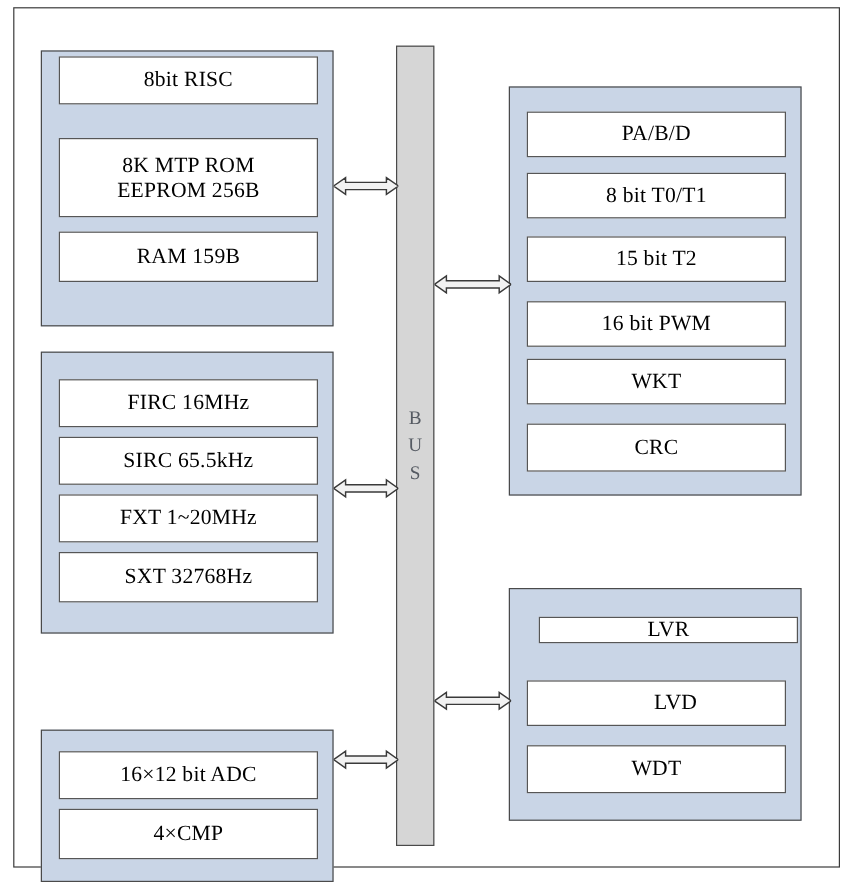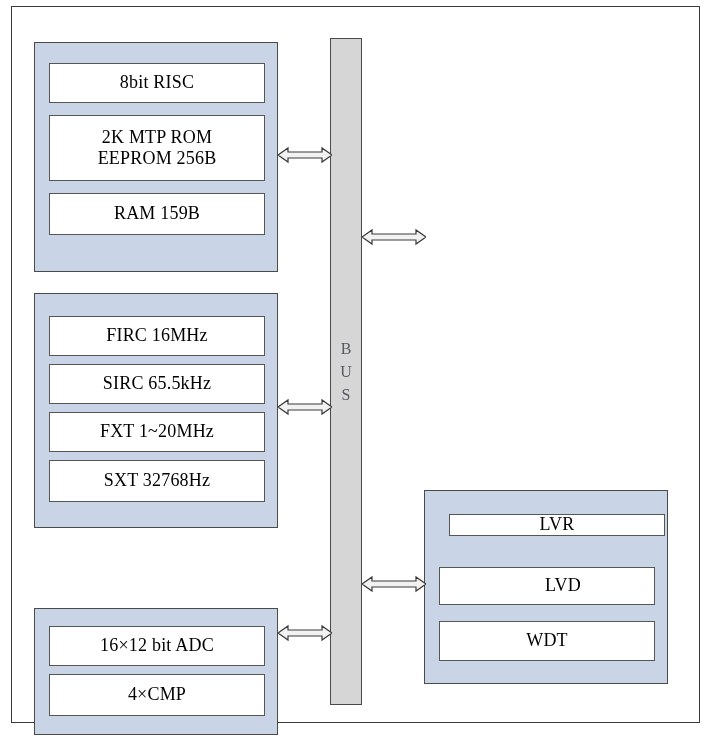--- a/index.html
+++ b/index.html
@@ -87,22 +87,22 @@
   .arrow svg { display: block; }
 </style>
 </head>
 <body>
 
 <div id="canvas">
 
   <div class="outer-frame"></div>
 
   <div class="group" style="left:34px; top:42px; width:244px; height:230px;">
-    <div class="cell" style="left:14px; top:20px; width:216px; height:40px;">8bit RISC</div>
-    <div class="cell" style="left:14px; top:72px; width:216px; height:66px;">2K MTP ROM
+    <div class="cell" style="left:14px; top:4px; width:216px; height:40px;">8bit RISC</div>
+    <div class="cell" style="left:14px; top:72px; width:216px; height:66px;">8K MTP ROM
 EEPROM 256B</div>
     <div class="cell" style="left:14px; top:150px; width:216px; height:42px;">RAM 159B</div>
   </div>
 
   <div class="group" style="left:34px; top:293px; width:244px; height:235px;">
     <div class="cell" style="left:14px; top:22px; width:216px; height:40px;">FIRC 16MHz</div>
     <div class="cell" style="left:14px; top:70px; width:216px; height:40px;">SIRC 65.5kHz</div>
     <div class="cell" style="left:14px; top:118px; width:216px; height:40px;">FXT 1~20MHz</div>
     <div class="cell" style="left:14px; top:166px; width:216px; height:42px;">SXT 32768Hz</div>
   </div>
@@ -111,20 +111,28 @@
     <div class="cell" style="left:14px; top:17px; width:216px; height:40px;">16×12 bit ADC</div>
     <div class="cell" style="left:14px; top:65px; width:216px; height:42px;">4×CMP</div>
   </div>
 
   <div class="bus">
     <span class="bus-letter">B</span>
     <span class="bus-letter">U</span>
     <span class="bus-letter">S</span>
   </div>
 
+  <div class="group" style="left:424px; top:72px; width:244px; height:341px;">
+    <div class="cell" style="left:14px; top:20px; width:216px; height:38px;">PA/B/D</div>
+    <div class="cell" style="left:14px; top:71px; width:216px; height:38px;">8 bit T0/T1</div>
+    <div class="cell" style="left:14px; top:124px; width:216px; height:38px;">15 bit T2</div>
+    <div class="cell" style="left:14px; top:178px; width:216px; height:38px;">16 bit PWM</div>
+    <div class="cell" style="left:14px; top:226px; width:216px; height:38px;">WKT</div>
+    <div class="cell" style="left:14px; top:280px; width:216px; height:40px;">CRC</div>
+  </div>
 
   <div class="group" style="left:424px; top:490px; width:244px; height:194px;">
     <div class="cell" style="left:24px; top:23px; width:216px; height:22px;">LVR</div>
     <div class="cell" style="left:14px; top:76px; width:216px; height:38px;padding-left:32px;">LVD</div>
     <div class="cell" style="left:14px; top:130px; width:216px; height:40px;">WDT</div>
   </div>
 
   <div class="arrow" style="left:278px; top:144px; width:54px;">
     <svg width="54" height="22" viewBox="0 0 54 22">
       <polygon points="0,11 10,4 10,8 44,8 44,4 54,11 44,18 44,14 10,14 10,18" fill="#f2f2f2" stroke="#3a3a3a" stroke-width="1.2"></polygon>

